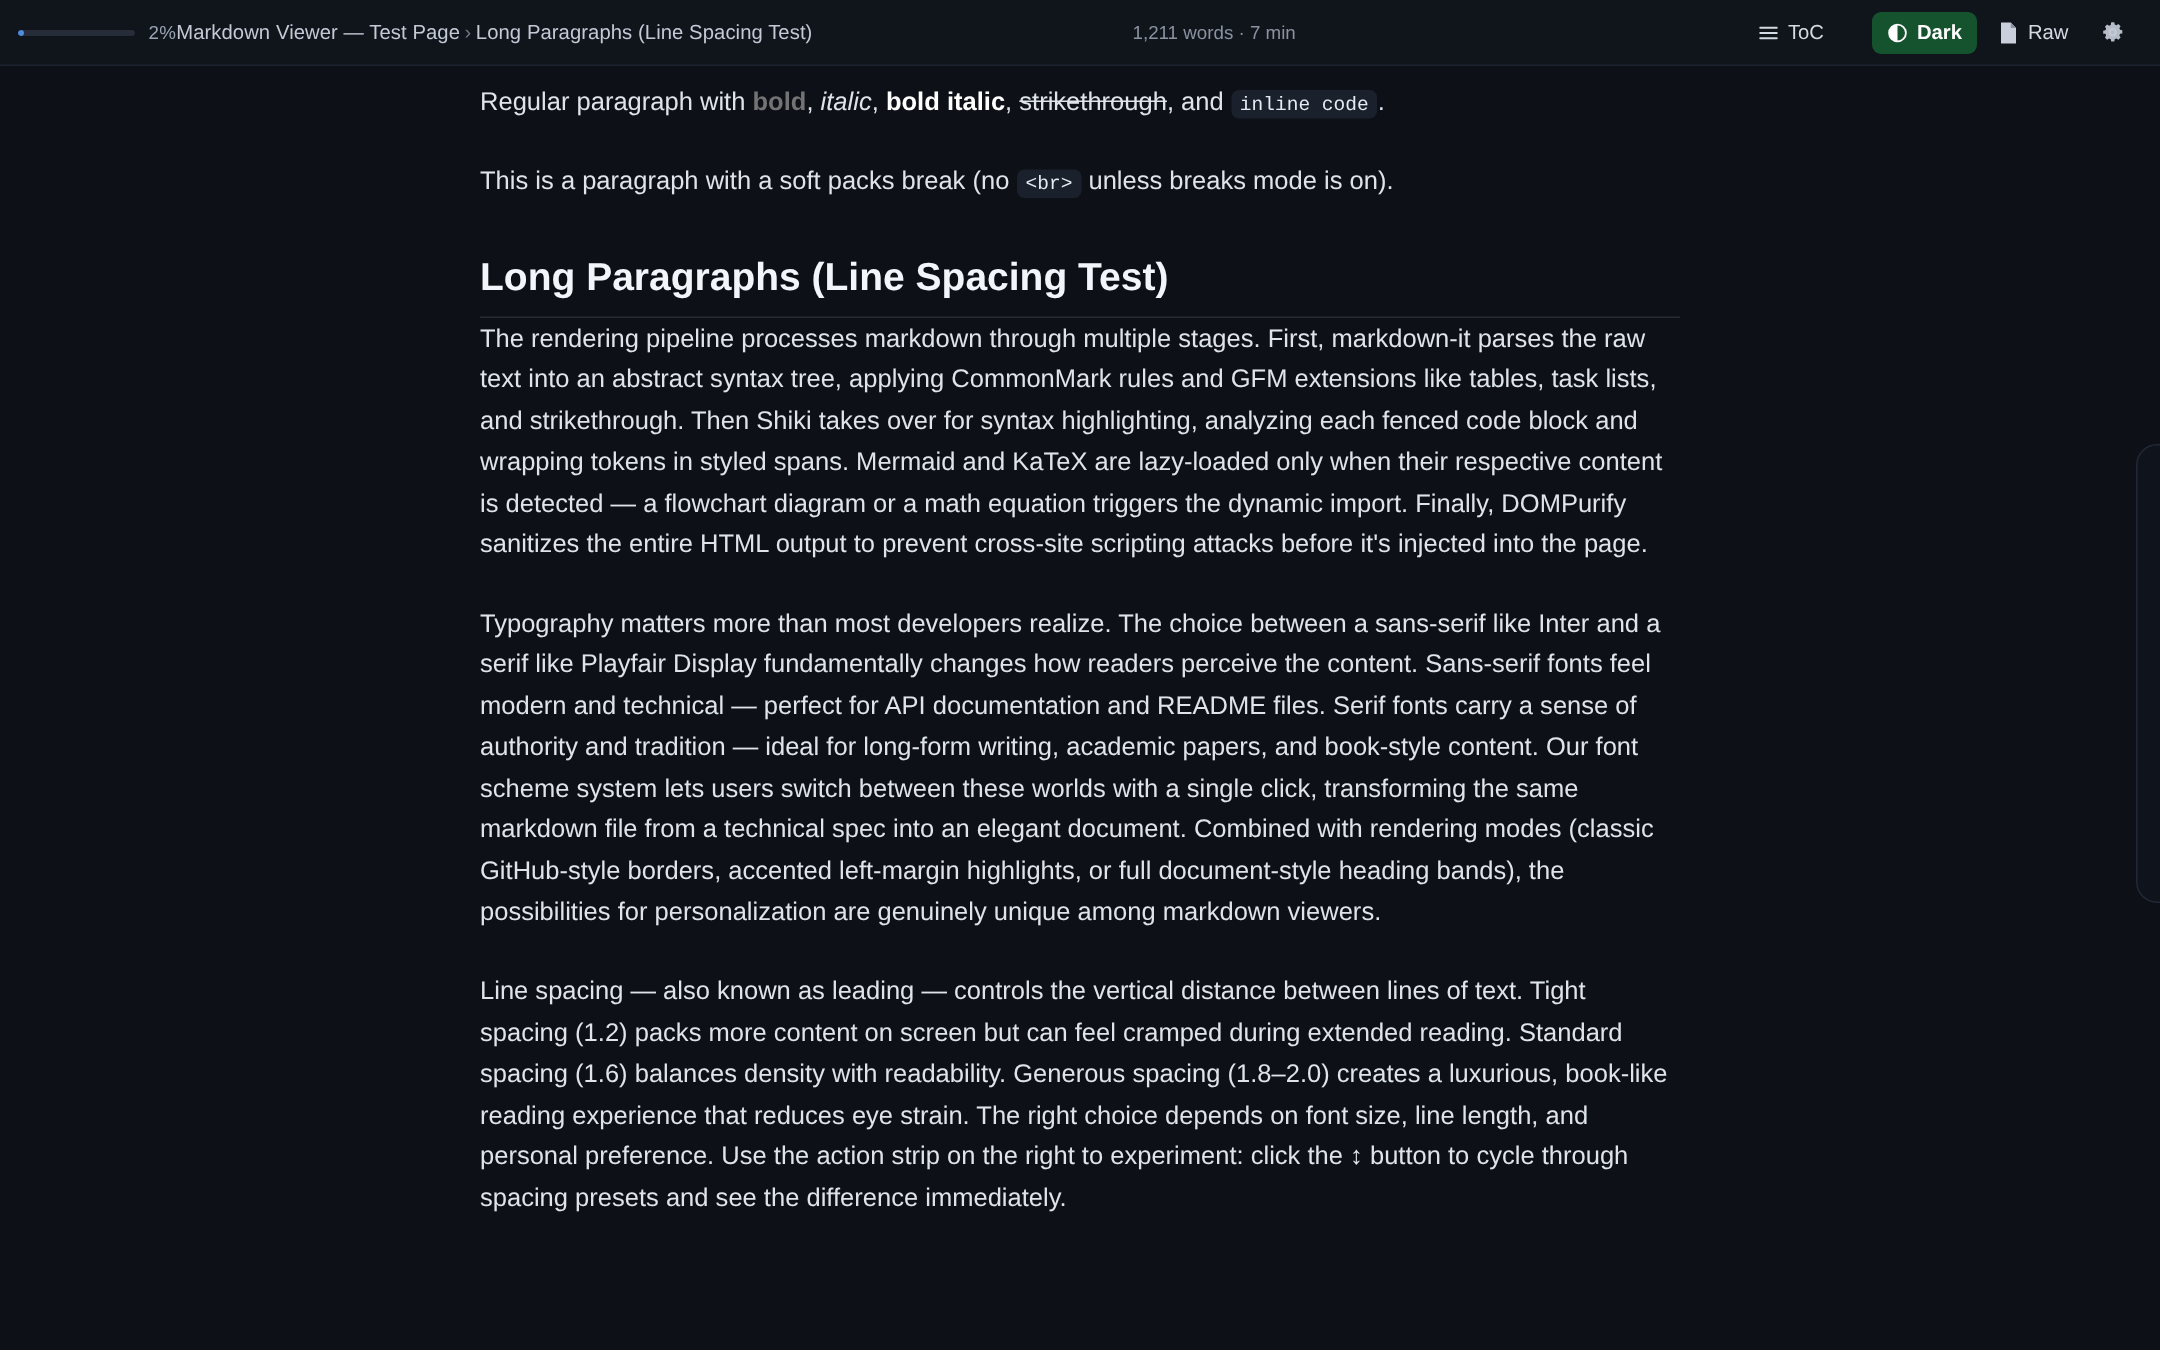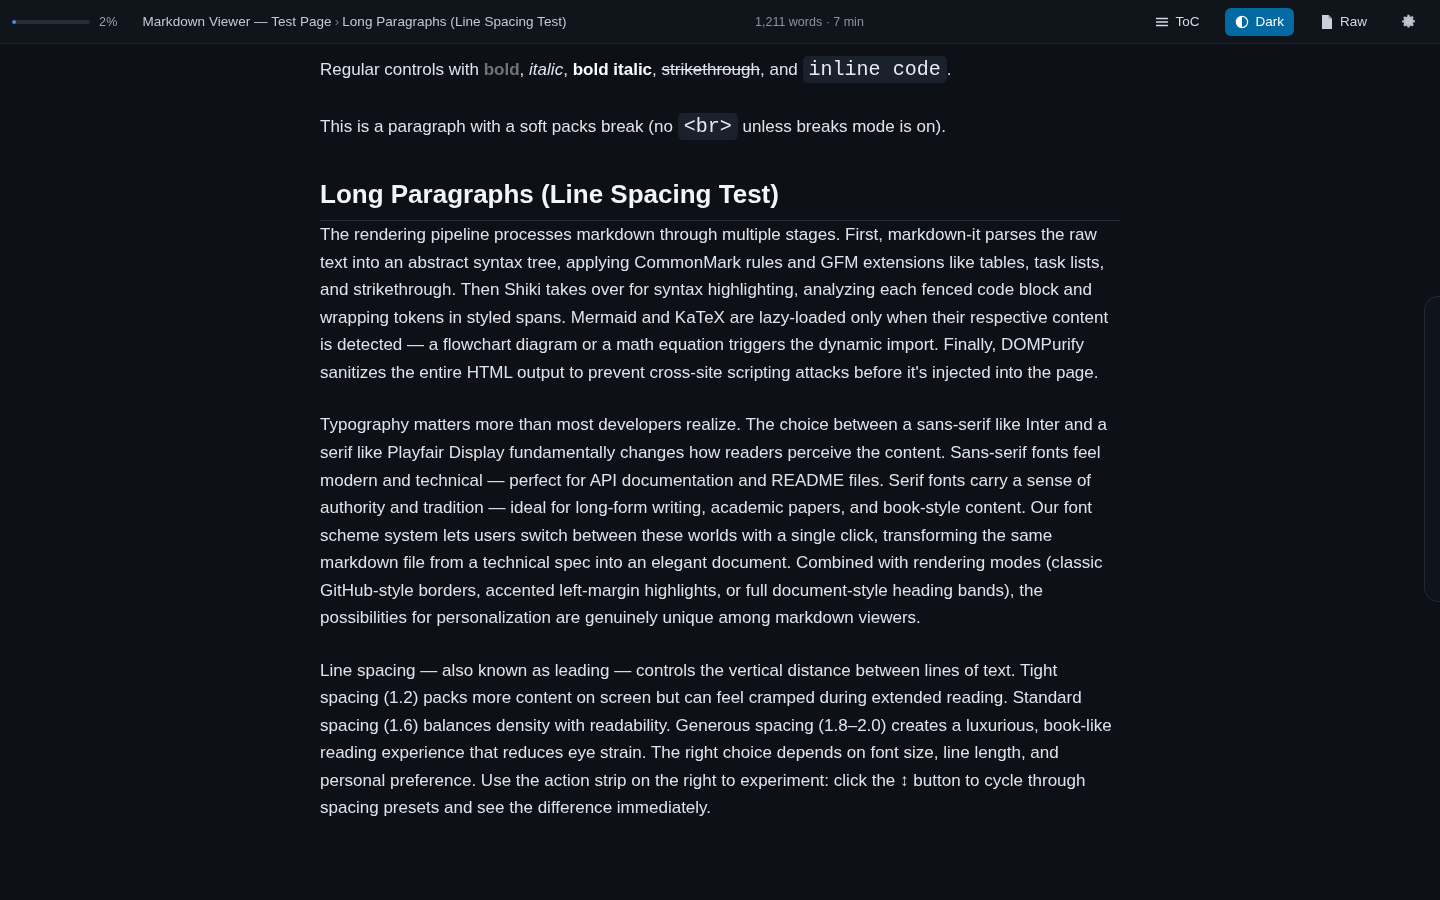--- a/index.html
+++ b/index.html
@@ -49,59 +49,58 @@
     border-radius: 3px;
     background: #4d8ce0;
   }
   .progress-pct {
     font-size: 12.5px;
     color: #9aa3b2;
     letter-spacing: 0.2px;
   }
 
   .breadcrumb {
-    margin-left: 25px;
     font-size: 13.5px;
     color: #c3cad6;
     white-space: nowrap;
     letter-spacing: 0.05px;
   }
   .breadcrumb .crumb-sep { color: #6f7886; padding: 0 3px; }
 
   .doc-meta {
     position: absolute;
     left: 755px;
     font-size: 12.5px;
     color: #8a929f;
     white-space: nowrap;
   }
 
   .header-actions {
     position: absolute;
     right: 10px;
     display: flex;
     align-items: center;
-    gap: 16px;
+    gap: 4px;
   }
   .hbtn {
     display: flex;
     align-items: center;
     gap: 6px;
     height: 28px;
     padding: 0 10px;
     border-radius: 6px;
     border: none;
     background: transparent;
     color: #d4dae3;
     font-size: 13.5px;
     font-family: "Liberation Sans", sans-serif;
     cursor: pointer;
     white-space: nowrap;
   }
-  .hbtn.active { background: #0369a1; color: #ffffff; font-weight: normal; }
+  .hbtn.active { background: #14532d; color: #ffffff; font-weight: bold; margin-left: 18px; }
   .hbtn.icon-only { padding: 0 8px; }
   .hbtn svg { display: block; }
 
   
   #doc-scroll {
     position: absolute;
     top: 44px; left: 0;
     width: 1440px;
     height: 856px;
     background: #0d1117;
@@ -129,21 +128,21 @@
     color: #f2f5f9;
     margin: 34px 0 0 0;
     padding-bottom: 10px;
     border-bottom: 1px solid #242a36;
     line-height: 1.25;
   }
   .h2 + p, .h2 + ul { margin-top: 24px; }
 
   code.inline {
     font-family: "Liberation Mono", monospace;
-    font-size: 20px;
+    font-size: 13px;
     background: #1b212c;
     color: #e6ebf3;
     padding: 2px 6px;
     border-radius: 5px;
   }
   strong { font-weight: bold; color: #737373; }
   em { font-style: italic; }
   .bolditalic { font-weight: bold; color: #ffffff; }
   del { text-decoration: line-through; }
 
@@ -222,21 +221,21 @@
       </span>
       <span></span>
     </button>
 
   </div>
 </div>
 
 <div id="doc-scroll">
   <div id="doc-column">
 
-    <p><span>Regular controls with </span><strong>bold</strong><span>, </span><em>italic</em><span>, </span><span class="bolditalic">bold italic</span><span>, </span><del>strikethrough</del><span>, and </span><code class="inline">inline code</code><span>.</span></p>
+    <p><span>Regular paragraph with </span><strong>bold</strong><span>, </span><em>italic</em><span>, </span><span class="bolditalic">bold italic</span><span>, </span><del>strikethrough</del><span>, and </span><code class="inline">inline code</code><span>.</span></p>
 
     <p><span>This is a paragraph with a soft packs break (no </span><code class="inline">&lt;br&gt;</code><span> unless breaks mode is on).</span></p>
 
     <h2 class="h2">Long Paragraphs (Line Spacing Test)</h2>
 
     <p>The rendering pipeline processes markdown through multiple stages. First, markdown-it parses the raw text into an abstract syntax tree, applying CommonMark rules and GFM extensions like tables, task lists, and strikethrough. Then Shiki takes over for syntax highlighting, analyzing each fenced code block and wrapping tokens in styled spans. Mermaid and KaTeX are lazy-loaded only when their respective content is detected — a flowchart diagram or a math equation triggers the dynamic import. Finally, DOMPurify sanitizes the entire HTML output to prevent cross-site scripting attacks before it's injected into the page.</p>
     <p>Typography matters more than most developers realize. The choice between a sans-serif like Inter and a serif like Playfair Display fundamentally changes how readers perceive the content. Sans-serif fonts feel modern and technical — perfect for API documentation and README files. Serif fonts carry a sense of authority and tradition — ideal for long-form writing, academic papers, and book-style content. Our font scheme system lets users switch between these worlds with a single click, transforming the same markdown file from a technical spec into an elegant document. Combined with rendering modes (classic GitHub-style borders, accented left-margin highlights, or full document-style heading bands), the possibilities for personalization are genuinely unique among markdown viewers.</p>
     <p>Line spacing — also known as leading — controls the vertical distance between lines of text. Tight spacing (1.2) packs more content on screen but can feel cramped during extended reading. Standard spacing (1.6) balances density with readability. Generous spacing (1.8–2.0) creates a luxurious, book-like reading experience that reduces eye strain. The right choice depends on font size, line length, and personal preference. Use the action strip on the right to experiment: click the ↕ button to cycle through spacing presets and see the difference immediately.</p>
 
 

